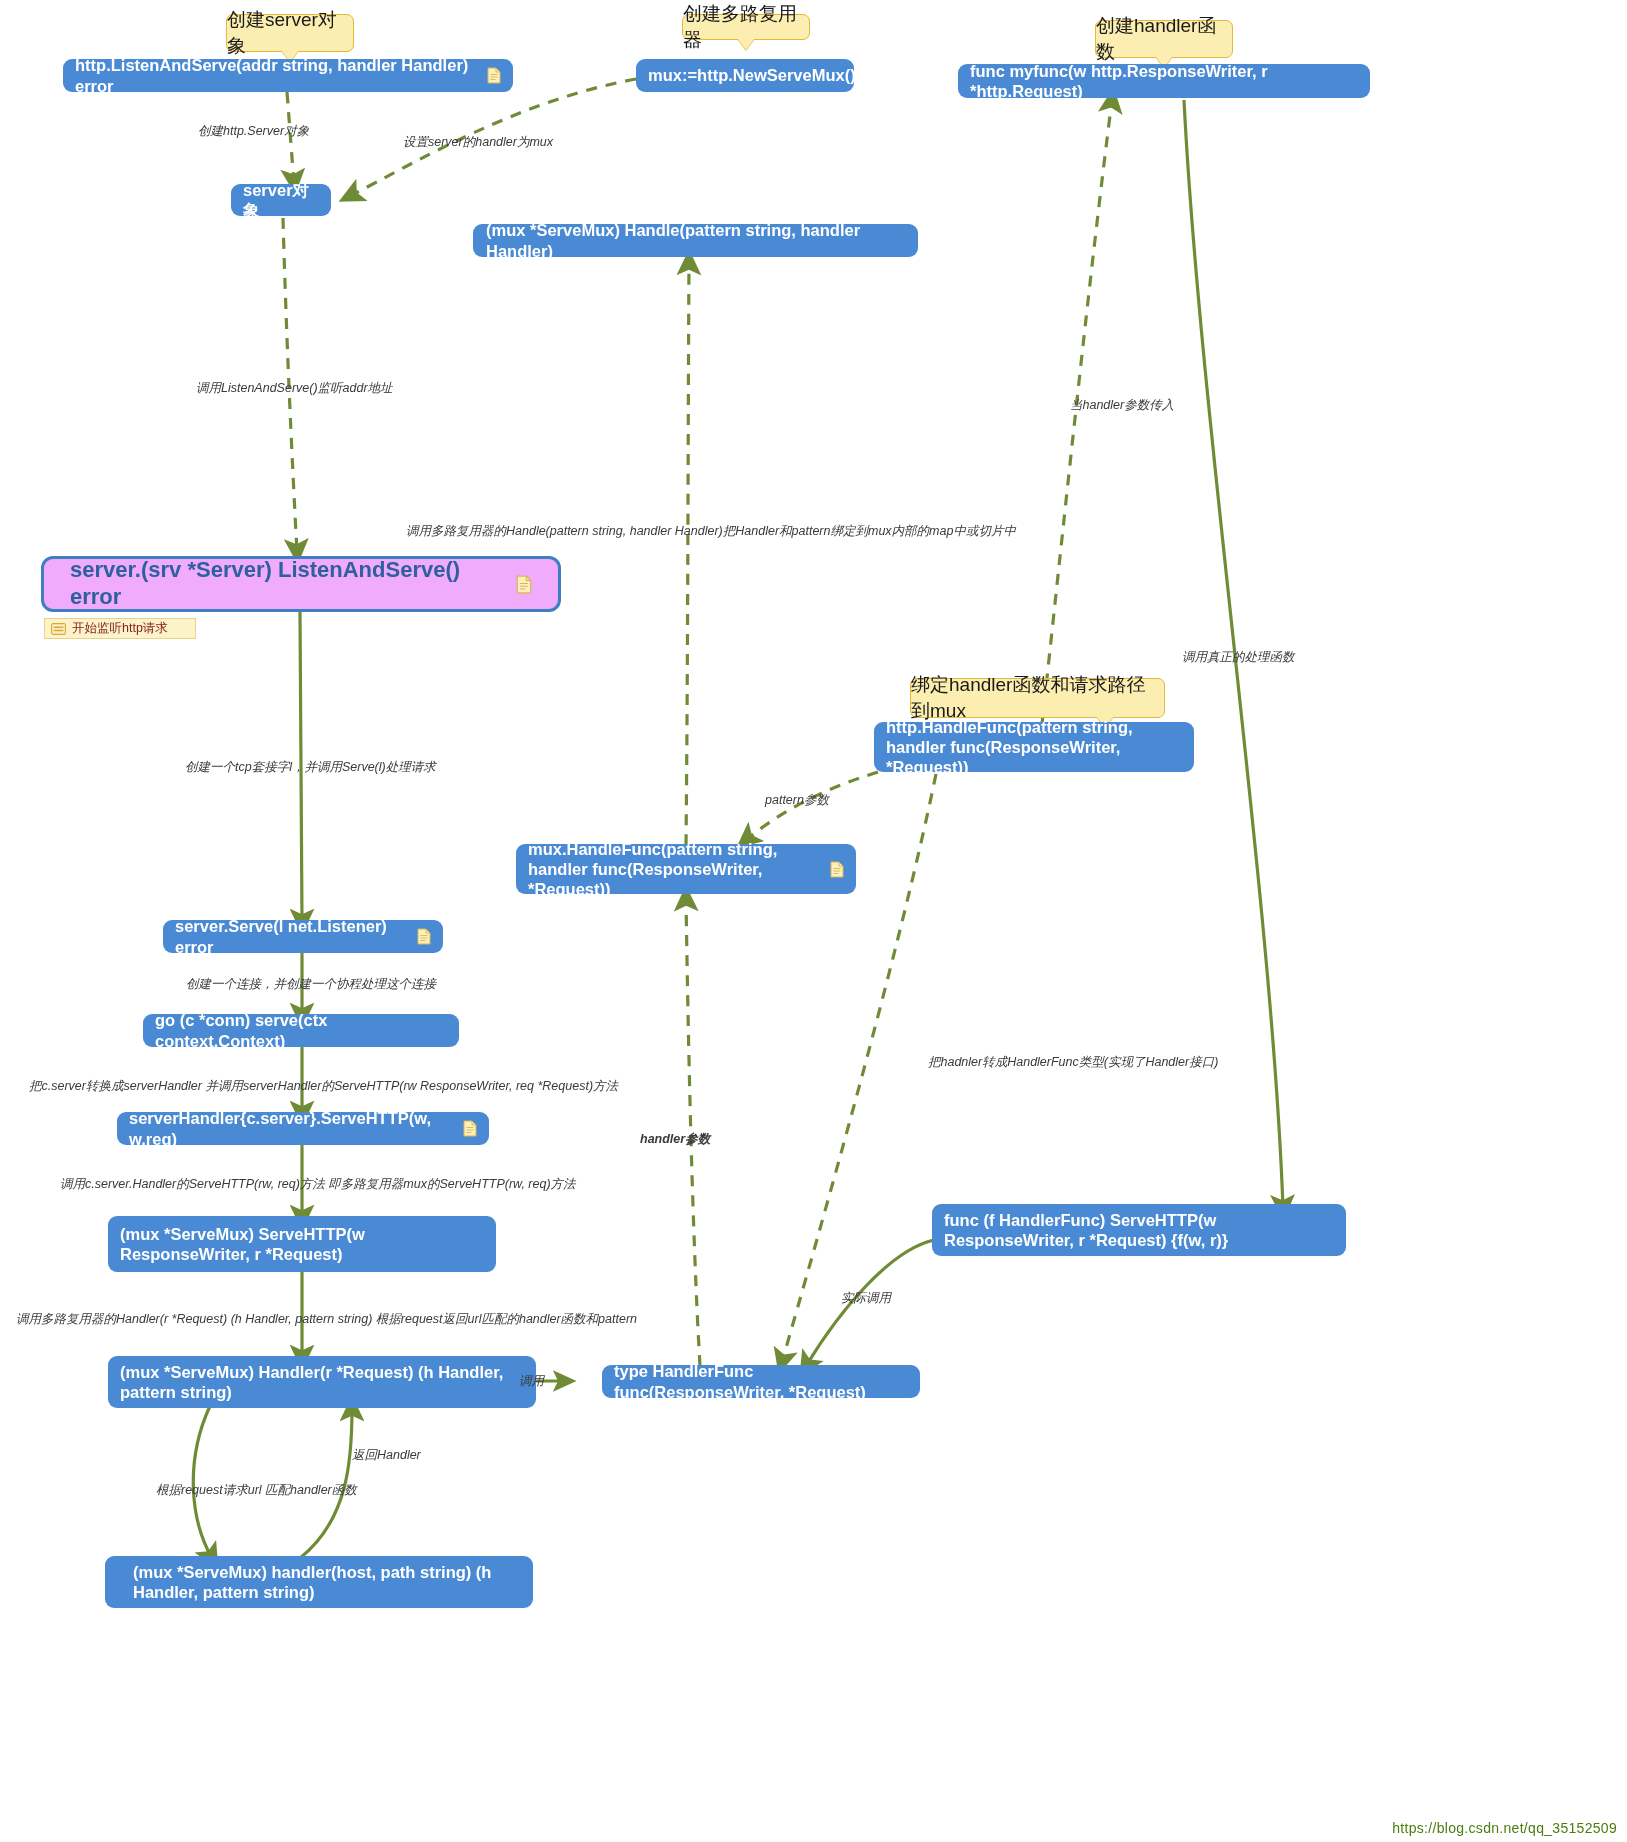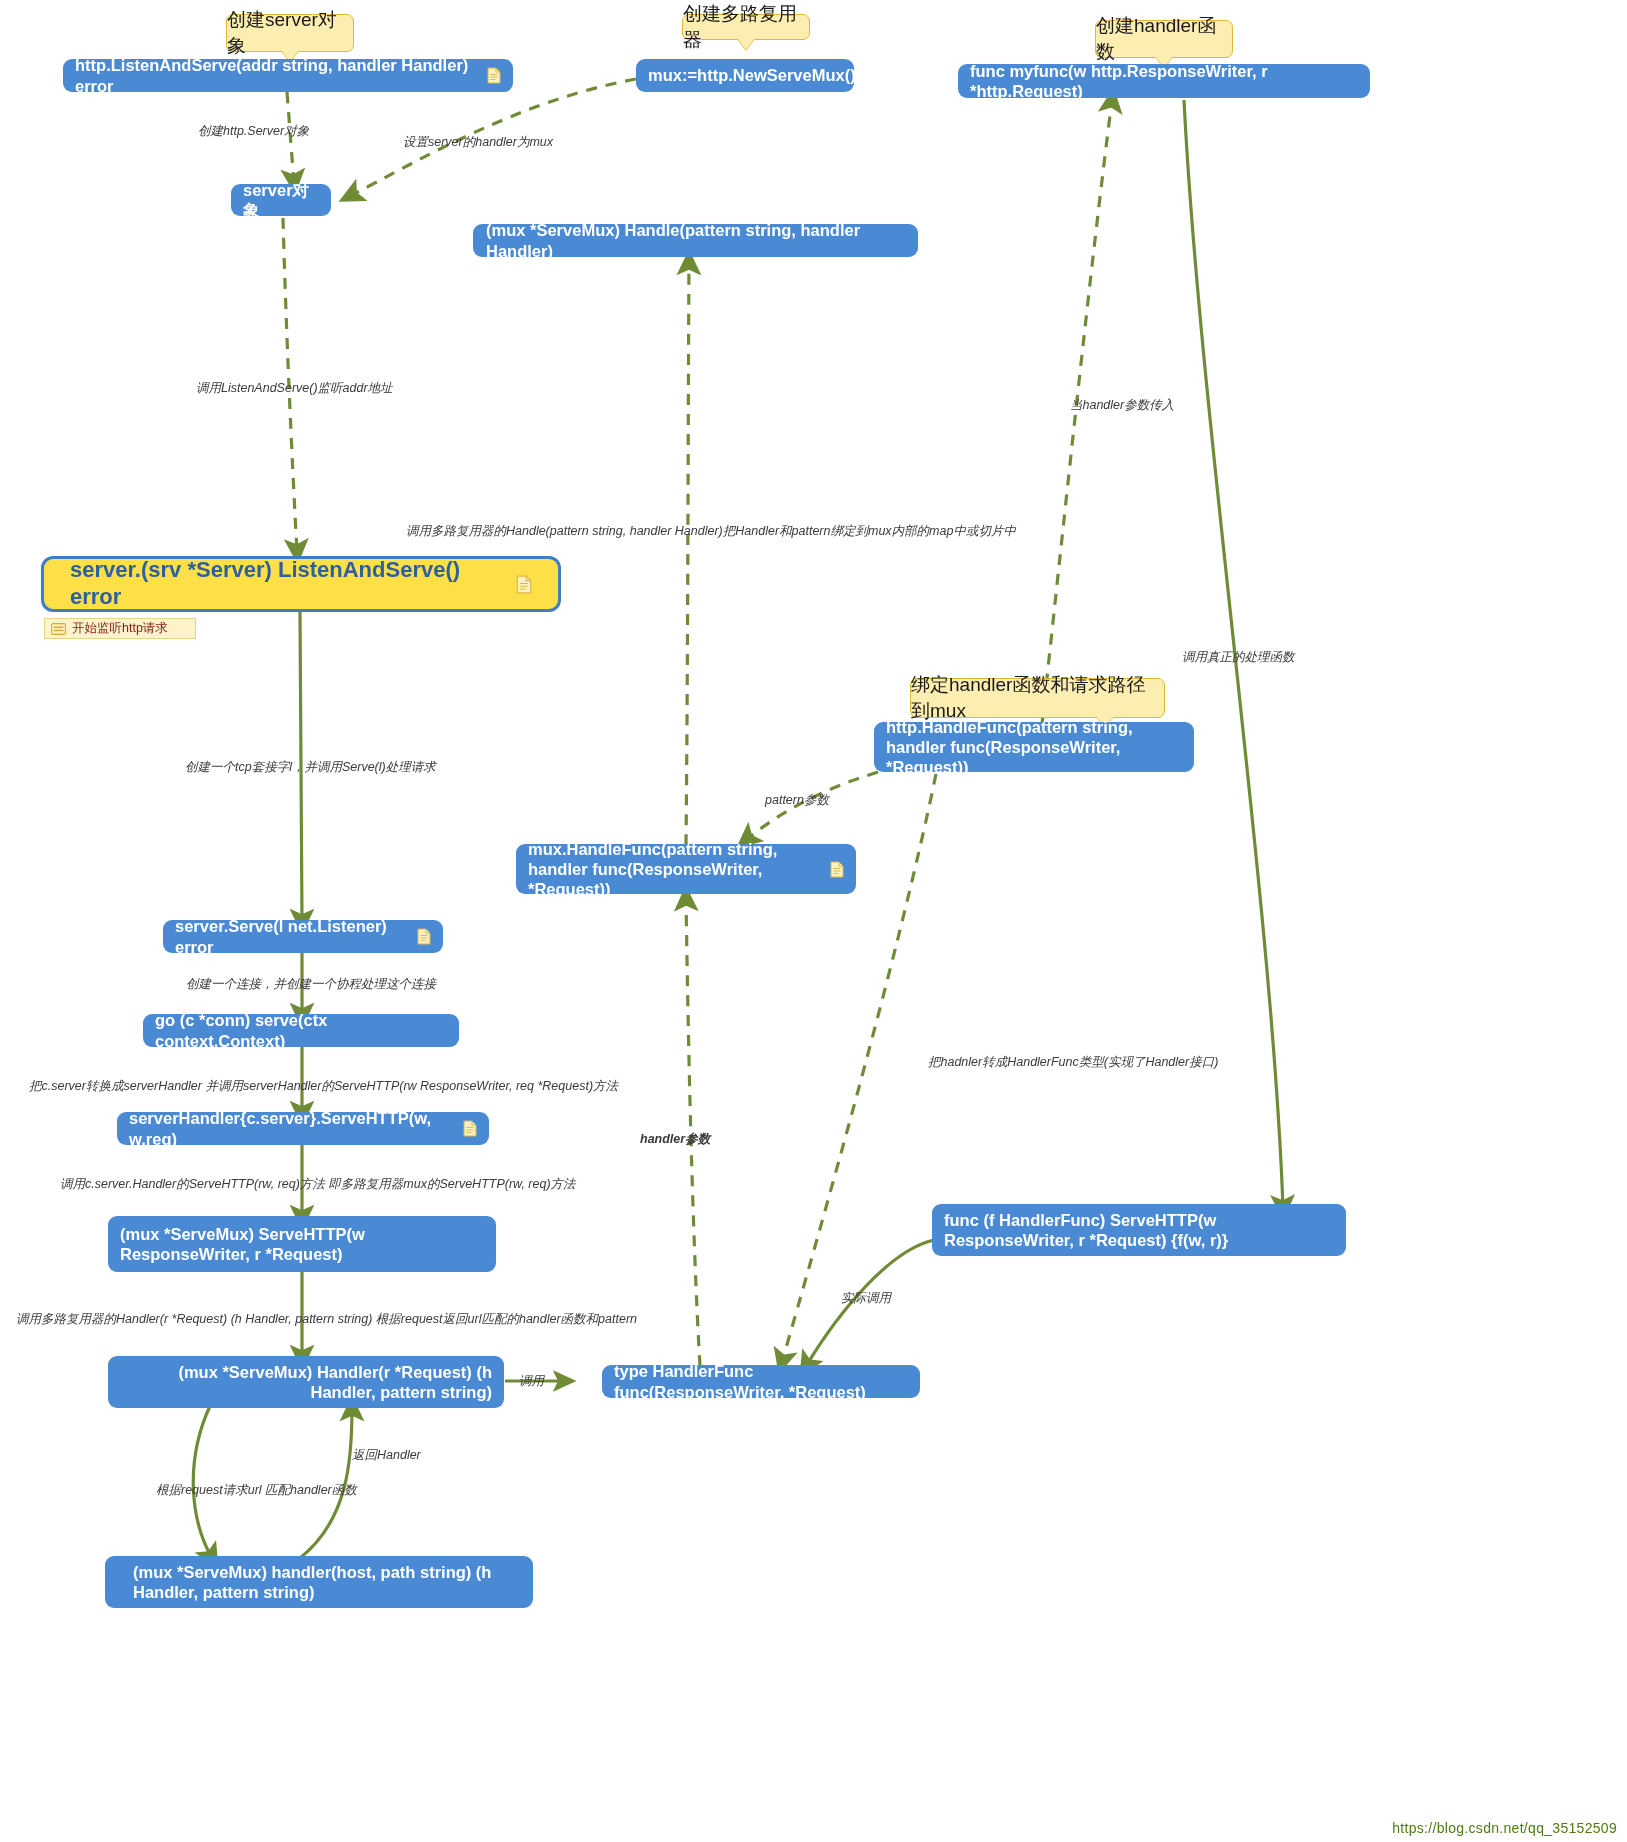--- a/index.html
+++ b/index.html
@@ -5,21 +5,21 @@
   html,body{margin:0;padding:0;background:#ffffff;}
   body{width:1627px;height:1842px;position:relative;overflow:hidden;
        font-family:"Liberation Sans","DejaVu Sans",sans-serif;}
   #canvas{position:absolute;left:0;top:0;width:1627px;height:1842px;}
   svg#edges{position:absolute;left:0;top:0;width:1627px;height:1842px;pointer-events:none;}
 
   .node{position:absolute;background:#4a8ad4;color:#ffffff;border-radius:9px;
         font-weight:bold;line-height:1.22;box-sizing:border-box;
         display:flex;align-items:center;}
   .node .txt{display:block;}
-  .node.hl{background:#fde047;border:3px solid #3f7fc1;color:#2e5f9e;border-radius:12px;}
+  .node.hl{background:#f0abfc;border:3px solid #3f7fc1;color:#2e5f9e;border-radius:12px;}
 
   .callout{position:absolute;background:#fbeeb0;border:1.5px solid #e2b93b;
            border-radius:7px;color:#1a1a1a;display:flex;align-items:center;
            justify-content:center;box-sizing:border-box;font-size:19px;}
   .callout .tail{position:absolute;bottom:-11px;left:50%;margin-left:-9px;
            width:0;height:0;border-left:9px solid transparent;
            border-right:9px solid transparent;border-top:12px solid #fbeeb0;
            filter:drop-shadow(0.7px 1.1px 0 #e2b93b);}
 
   .note{position:absolute;background:#fdf3c8;border:1px solid #e8d488;
@@ -184,21 +184,21 @@
   </div>
 
   <div class="node" style="left:108px;top:1216px;width:388px;height:56px;padding:0 12px;font-size:16.5px;">
     <span class="txt">(mux *ServeMux) ServeHTTP(w ResponseWriter, r *Request)</span>
   </div>
 
   <div class="node" style="left:932px;top:1204px;width:414px;height:52px;padding:0 12px;font-size:16.5px;">
     <span class="txt">func (f HandlerFunc) ServeHTTP(w ResponseWriter, r *Request) {f(w, r)}</span>
   </div>
 
-  <div class="node" style="left:108px;top:1356px;width:396px;height:52px;padding:16px 12px;font-size:16.5px;text-align:right;">
+  <div class="node" style="left:108px;top:1356px;width:428px;height:52px;padding:16px 12px;font-size:16.5px;">
     <span class="txt">(mux *ServeMux) Handler(r *Request) (h Handler, pattern string)</span>
   </div>
 
   <div class="node" style="left:570px;top:1365px;width:318px;height:33px;padding:0 12px;font-size:16.5px;margin-left:32px;">
     <span class="txt">type HandlerFunc func(ResponseWriter, *Request)</span>
   </div>
 
   <div class="node" style="left:105px;top:1556px;width:428px;height:52px;padding:0 28px;font-size:16.5px;">
     <span class="txt">(mux *ServeMux) handler(host, path string) (h Handler, pattern string)</span>
   </div>

